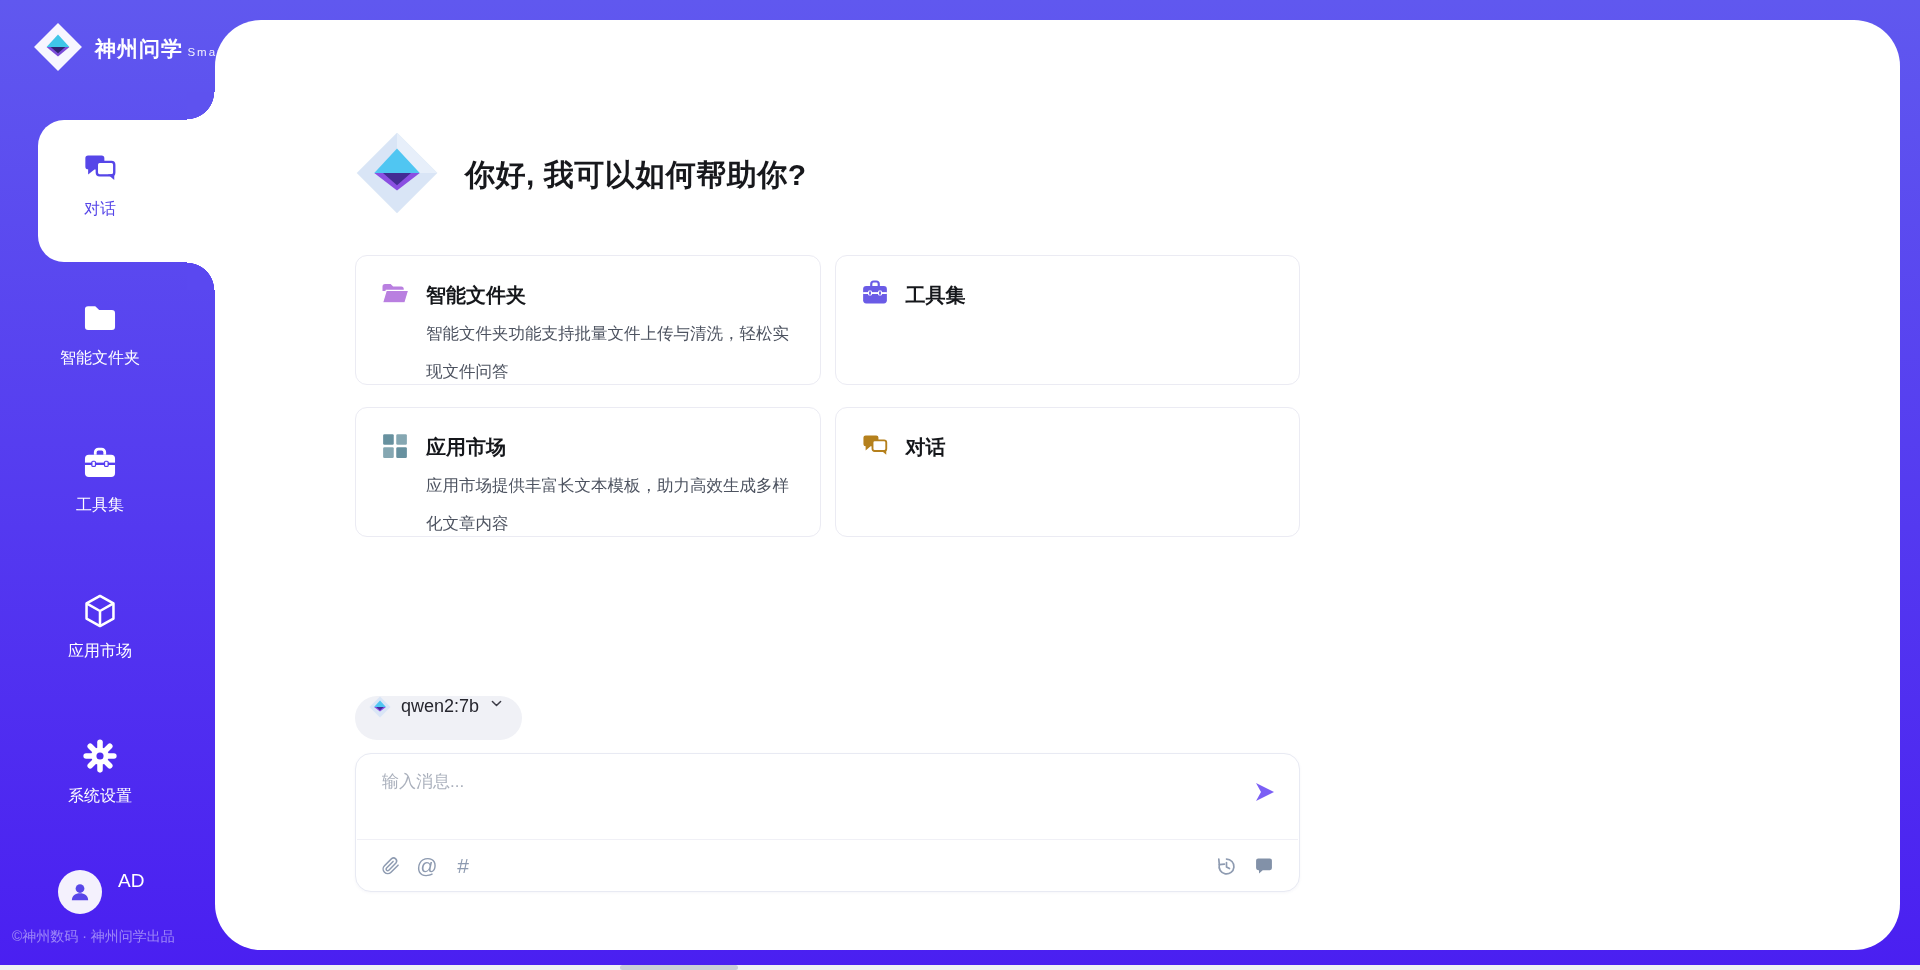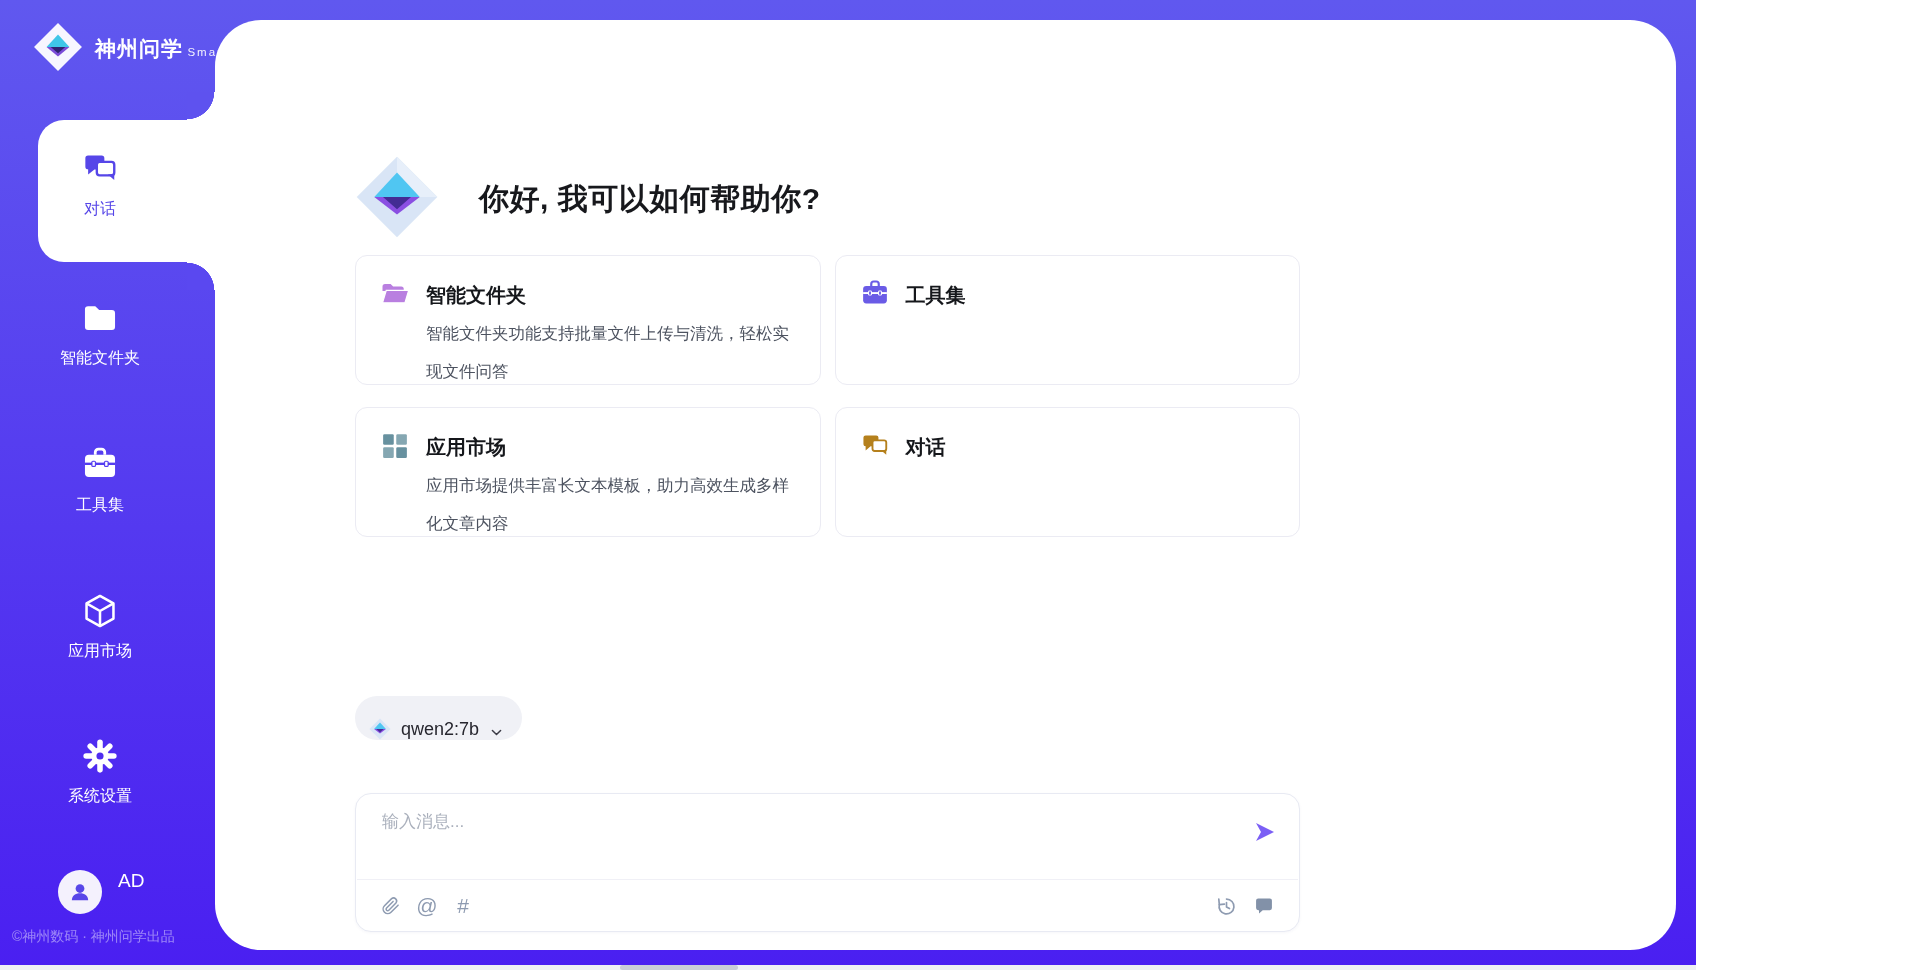--- a/index.html
+++ b/index.html
@@ -1,17 +1,17 @@
 <!DOCTYPE html>
 <html><head>
 <meta charset="utf-8">
 <style>
   html,body{margin:0;padding:0;}
   body{font-family:"Liberation Sans","DejaVu Sans",sans-serif;}
-  .stage{position:relative;width:1696px;height:970px;overflow:hidden;
+  .stage{position:relative;width:1920px;height:970px;overflow:hidden;
          background:linear-gradient(180deg,#6058EF 0%,#4A1FF1 100%);}
 
   
   .panel{position:absolute;left:215px;top:20px;right:20px;bottom:20px;
          background:#fff;border-radius:46px;}
 
   
   .logo-block{position:absolute;left:33px;top:22px;display:flex;align-items:center;gap:12px;}
   .brand-name{color:#fff;font-size:21px;font-weight:700;letter-spacing:1px;line-height:24px;}
   .brand-sub{color:rgba(255,255,255,.92);font-size:11.5px;letter-spacing:2px;line-height:15px;}
@@ -29,38 +29,38 @@
   .nav-icon{display:inline-block;}
 
   .user-row{position:absolute;left:58px;top:870px;display:flex;gap:16px;cursor:pointer;}
   .avatar{width:44px;height:44px;border-radius:50%;background:#F4F1FD;display:flex;
           align-items:center;justify-content:center;}
   .user-name{color:#fff;font-size:19px;font-weight:500;}
   .copyright{position:absolute;left:12px;top:928px;width:210px;color:rgba(255,255,255,.45);
              font-size:14px;}
 
   
-  .greeting{position:absolute;left:355px;top:156px;height:86px;display:flex;align-items:center;gap:40px;}
+  .greeting{position:absolute;left:355px;top:132px;height:86px;display:flex;align-items:center;gap:26px;}
   .greeting-title{font-size:30px;font-weight:700;color:#17181C;letter-spacing:.5px;}
 
   .cards{position:absolute;left:355px;top:255px;width:945px;display:grid;
          grid-template-columns:1fr 1fr;column-gap:14px;row-gap:22px;}
   .card{position:relative;height:130px;background:#fff;border:1px solid #EBEBF3;
         border-radius:12px;box-sizing:border-box;cursor:pointer;}
   .card-icon{position:absolute;left:24px;top:23px;}
   .card-title{position:absolute;left:70px;top:26px;font-size:20px;font-weight:700;color:#15171B;}
   .card-desc{position:absolute;left:70px;top:58px;right:22px;font-size:16.5px;
              line-height:38px;color:#4D5360;}
 
   .model-pill{position:absolute;left:355px;top:696px;height:44px;display:inline-flex;
-              align-items:flex-end;gap:10px;padding:0 18px 0 14px;background:#F0F1F6;
+              align-items:flex-start;gap:10px;padding:0 18px 0 14px;background:#F0F1F6;
               border-radius:22px;cursor:pointer;}
   .model-name{font-size:18px;color:#26262E;}
 
-  .composer{position:absolute;left:355px;top:793px;width:945px;height:139px;background:#fff;
+  .composer{position:absolute;left:355px;top:753px;width:945px;height:139px;background:#fff;
             border:1px solid #E8EAF3;border-radius:16px;box-sizing:border-box;
             box-shadow:0 1px 3px rgba(70,70,140,.05);}
   .composer textarea{position:absolute;left:24px;top:14px;width:860px;height:60px;border:none;
             outline:none;resize:none;font-family:"Liberation Sans","DejaVu Sans",sans-serif;
             font-size:17px;color:#333;background:transparent;}
   .composer textarea::placeholder{color:#AAB0BC;}
   .send-btn{position:absolute;right:22px;top:26px;width:24px;height:24px;cursor:pointer;}
   .composer-divider{position:absolute;left:1px;right:1px;top:85px;border-top:1px solid #F0F0F6;}
   .composer-tools{position:absolute;left:24px;right:24px;top:94px;height:36px;
                   display:flex;align-items:center;}

